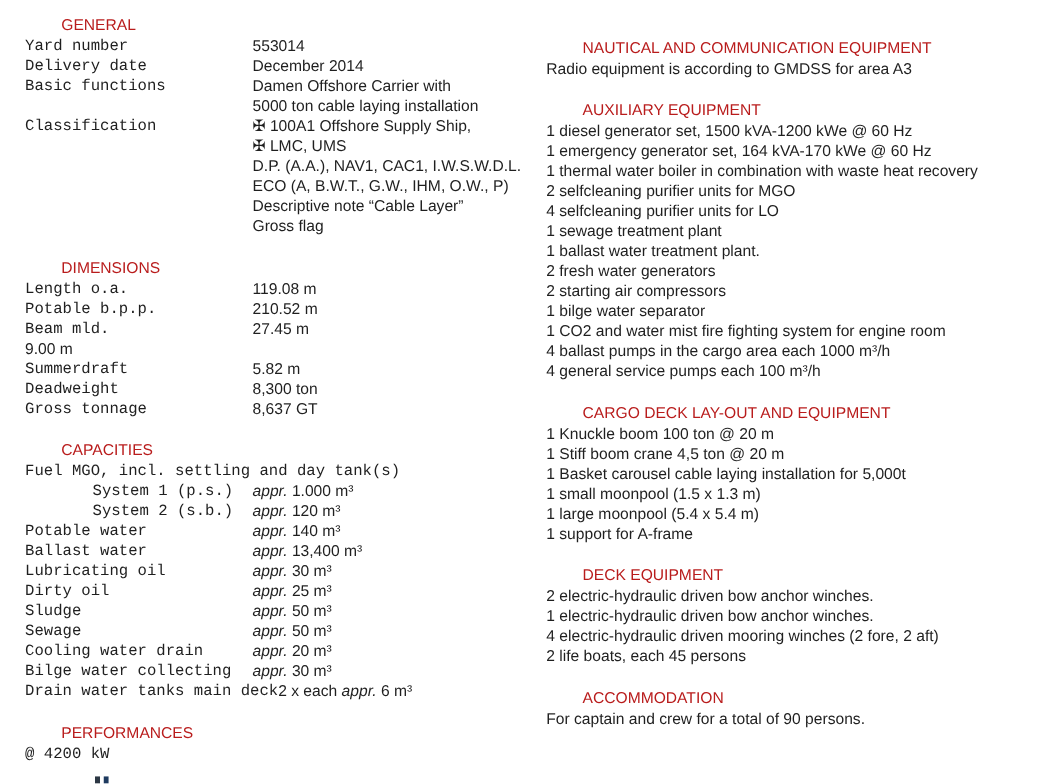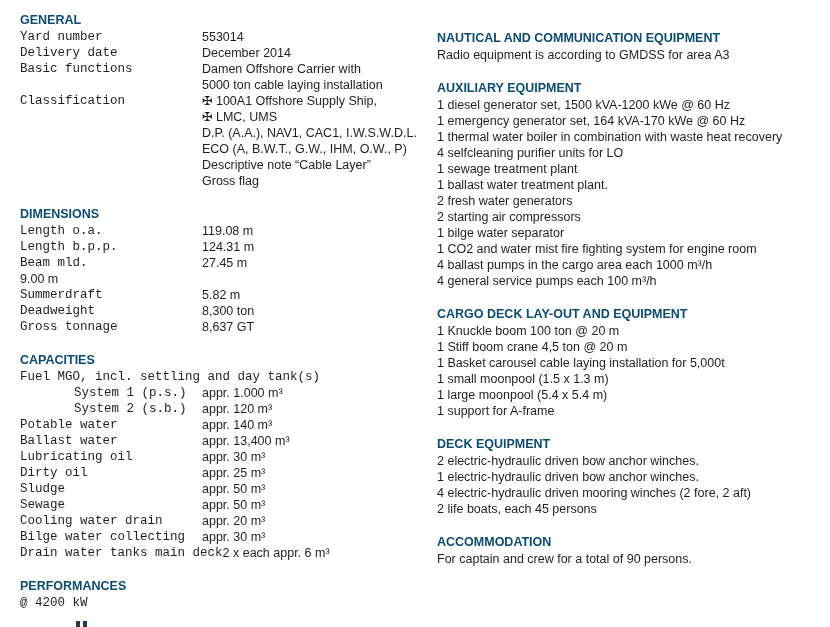--- a/index.html
+++ b/index.html
@@ -15,37 +15,38 @@
     background: #ffffff;
     font-family: "Liberation Sans", "DejaVu Sans", sans-serif;
     font-size: 12.5px;
     line-height: 16px;
     color: #1f1f1f;
   }
   .col-left  { position: absolute; left: 20px;  top: 12px; width: 405px; }
   .col-right { position: absolute; left: 437px; top: 30px; width: 392px; }
   .section + .section { margin-top: 17px; }
   .section-title {
-    font-weight: bold;
-    color: #0c4a6e;
+    font-weight: normal;
+    color: #b91c1c;
     line-height: 16px;
     margin-bottom: 1px;
     white-space: nowrap;
+    margin-left: 29px;
   }
   .row { display: flex; line-height: 16px; }
   .row .label {
     flex: 0 0 182px;
     box-sizing: border-box;
     white-space: nowrap;
     font-family: Liberation Mono, monospace;
   }
   .row.indent .label { padding-left: 54px; }
   .row .label.full { flex: 0 0 auto; }
   .row .value { white-space: nowrap; }
-  .seg.i { }
+  .seg.i { font-style: italic; }
   .line { line-height: 16px; white-space: nowrap; }
   .clip-frag {
     position: absolute;
     left: 76px;
     top: 621px;
     height: 6px;
     display: flex;
     gap: 3px;
     overflow: hidden;
   }
@@ -105,22 +106,22 @@
           <span class="value"><span class="seg">Gross flag</span></span>
         </div>
       </div>
       <div class="section">
         <div class="section-title">DIMENSIONS</div>
         <div class="row">
           <span class="label">Length o.a.</span>
           <span class="value"><span class="seg">119.08 m</span></span>
         </div>
         <div class="row">
-          <span class="label">Length b.p.p.</span>
-          <span class="value"><span class="seg">124.31 m</span></span>
+          <span class="label">Potable b.p.p.</span>
+          <span class="value"><span class="seg">210.52 m</span></span>
         </div>
         <div class="row">
           <span class="label">Beam mld.</span>
           <span class="value"><span class="seg">27.45 m</span></span>
         </div>
         <div class="row">
           <span class="value"><span class="seg">9.00 m</span></span>
         </div>
         <div class="row">
           <span class="label">Summerdraft</span>
@@ -197,20 +198,21 @@
   <div class="col-right">
       <div class="section">
         <div class="section-title">NAUTICAL AND COMMUNICATION EQUIPMENT</div>
         <div class="line">Radio equipment is according to GMDSS for area A3</div>
       </div>
       <div class="section">
         <div class="section-title">AUXILIARY EQUIPMENT</div>
         <div class="line">1 diesel generator set, 1500 kVA-1200 kWe @ 60 Hz</div>
         <div class="line">1 emergency generator set,  164 kVA-170 kWe @ 60 Hz</div>
         <div class="line">1 thermal water boiler in combination with waste heat recovery</div>
+        <div class="line">2 selfcleaning purifier units for MGO</div>
         <div class="line">4 selfcleaning purifier units for LO</div>
         <div class="line">1 sewage treatment plant</div>
         <div class="line">1 ballast water treatment plant.</div>
         <div class="line">2 fresh water generators</div>
         <div class="line">2 starting air compressors</div>
         <div class="line">1 bilge water separator</div>
         <div class="line">1 CO2 and water mist fire fighting system for engine room</div>
         <div class="line">4 ballast pumps in the cargo area each 1000 m³/h</div>
         <div class="line">4 general service pumps each 100 m³/h</div>
       </div>

